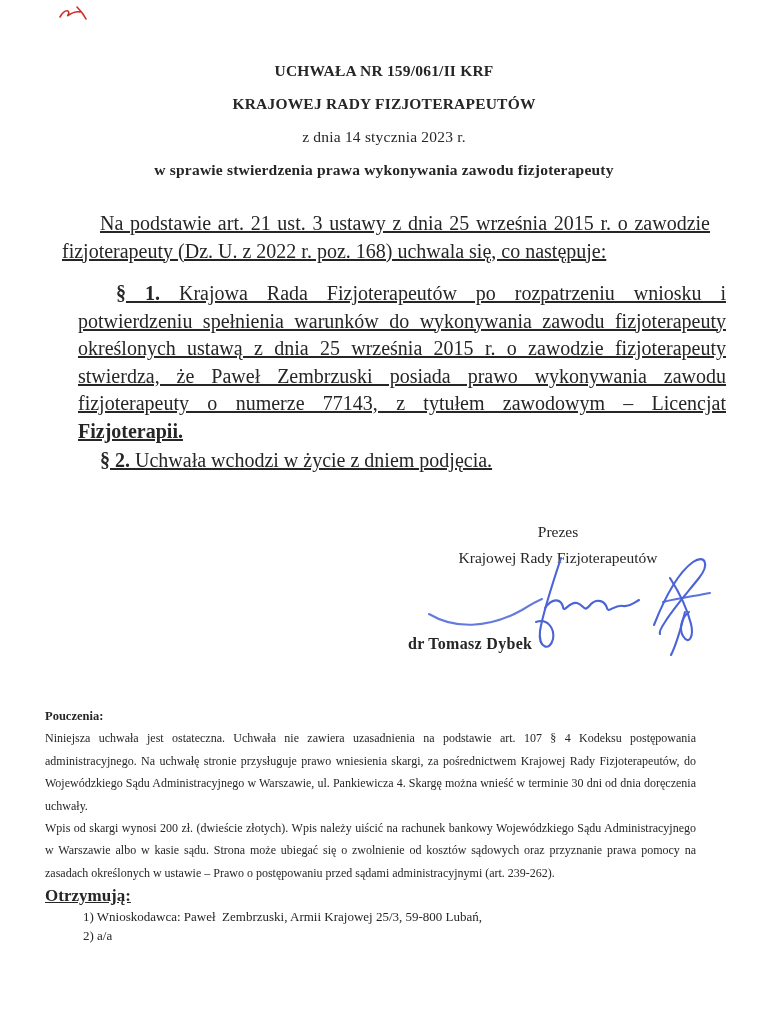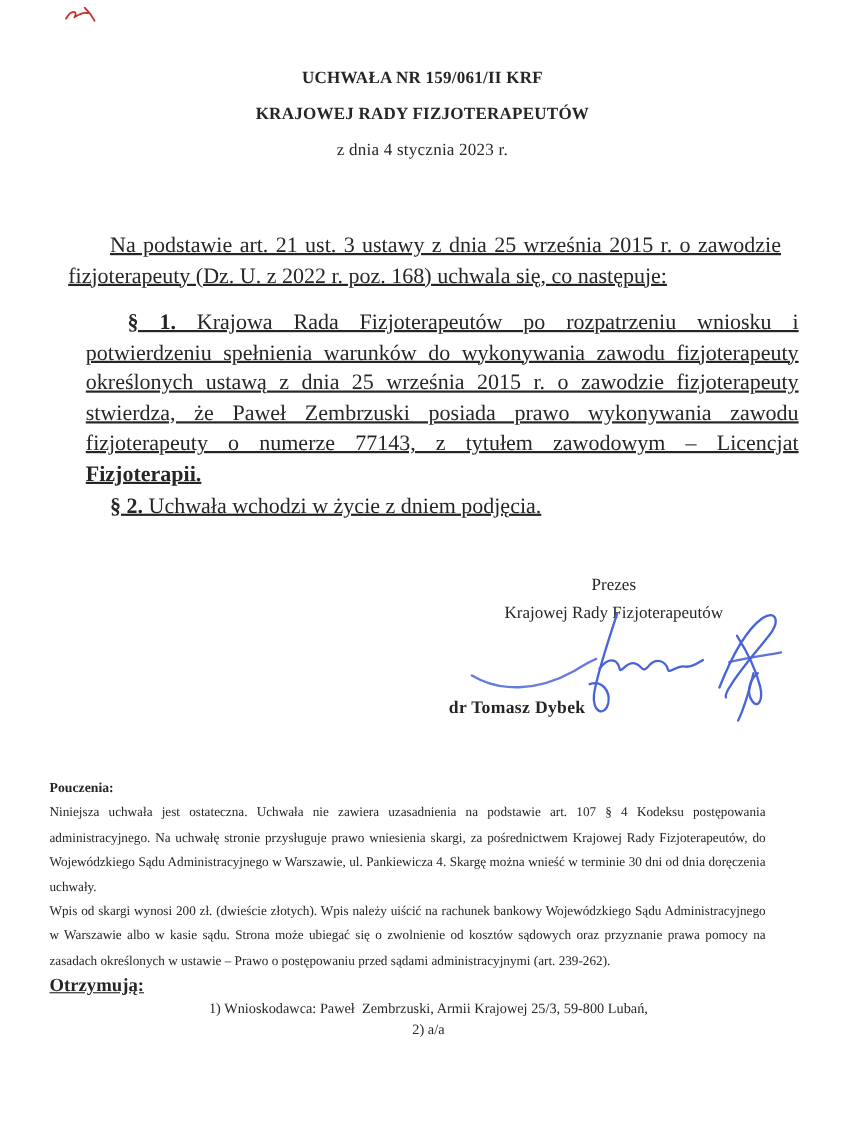--- a/index.html
+++ b/index.html
@@ -33,36 +33,37 @@
   .sig-name{position:absolute;left:408px;top:635px;width:300px;text-align:left;
     font-size:16px;font-weight:bold;letter-spacing:.3px;}
   
   .foot{
     position:absolute;left:45px;top:705px;width:651px;
     font-size:12px;line-height:22.4px;text-align:justify;
   }
   .foot-head{font-weight:bold;font-size:12.5px;}
   .foot p{margin:0;}
   .otrzymuja{font-weight:bold;font-size:17px;text-decoration:underline;line-height:24px;}
-  .recipients{font-size:13px;line-height:18.5px;text-align:center;margin-left:38px;}
+  .recipients{font-size:13px;line-height:18.5px;text-align:left;margin-left:38px;}
   .recipients div{white-space:pre-wrap;}
 </style>
 </head>
 <body>
 
 <div class="page">
 
   <svg class="red-mark" viewBox="0 0 32 20" fill="none" xmlns="http://www.w3.org/2000/svg">
     <path d="M2,14 C7,5 13,7 10,12 C8,15 15,7 22,9 M19,4 C23,8 26,12 28,16" stroke="#cc2b25" stroke-width="1.6" stroke-linecap="round" fill="none"></path>
   </svg>
 
   <div class="hdr">
     <div class="line b">UCHWAŁA NR 159/061/II KRF</div>
     <div class="line b">KRAJOWEJ RADY FIZJOTERAPEUTÓW</div>
-    <div class="line">z dnia 4 stycznia 2023 r.</div>
+    <div class="line">z dnia 14 stycznia 2023 r.</div>
+    <div class="line b">w sprawie stwierdzenia prawa wykonywania zawodu fizjoterapeuty</div>
   </div>
 
   <div class="para intro">
     <span>Na podstawie art. 21 ust. 3 ustawy z dnia 25 września 2015 r. o zawodzie fizjoterapeuty (Dz. U. z 2022 r. poz. 168) uchwala się, co następuje:</span>
   </div>
 
   <div class="para par1">
     <span class="b">§ 1.</span><span> Krajowa Rada Fizjoterapeutów po rozpatrzeniu wniosku i potwierdzeniu spełnienia warunków do wykonywania zawodu fizjoterapeuty określonych ustawą z dnia 25 września 2015 r. o zawodzie fizjoterapeuty stwierdza, że Paweł  Zembrzuski posiada prawo wykonywania zawodu fizjoterapeuty o numerze 77143, z tytułem zawodowym – Licencjat </span><span class="b">Fizjoterapii.</span>
   </div>
 

